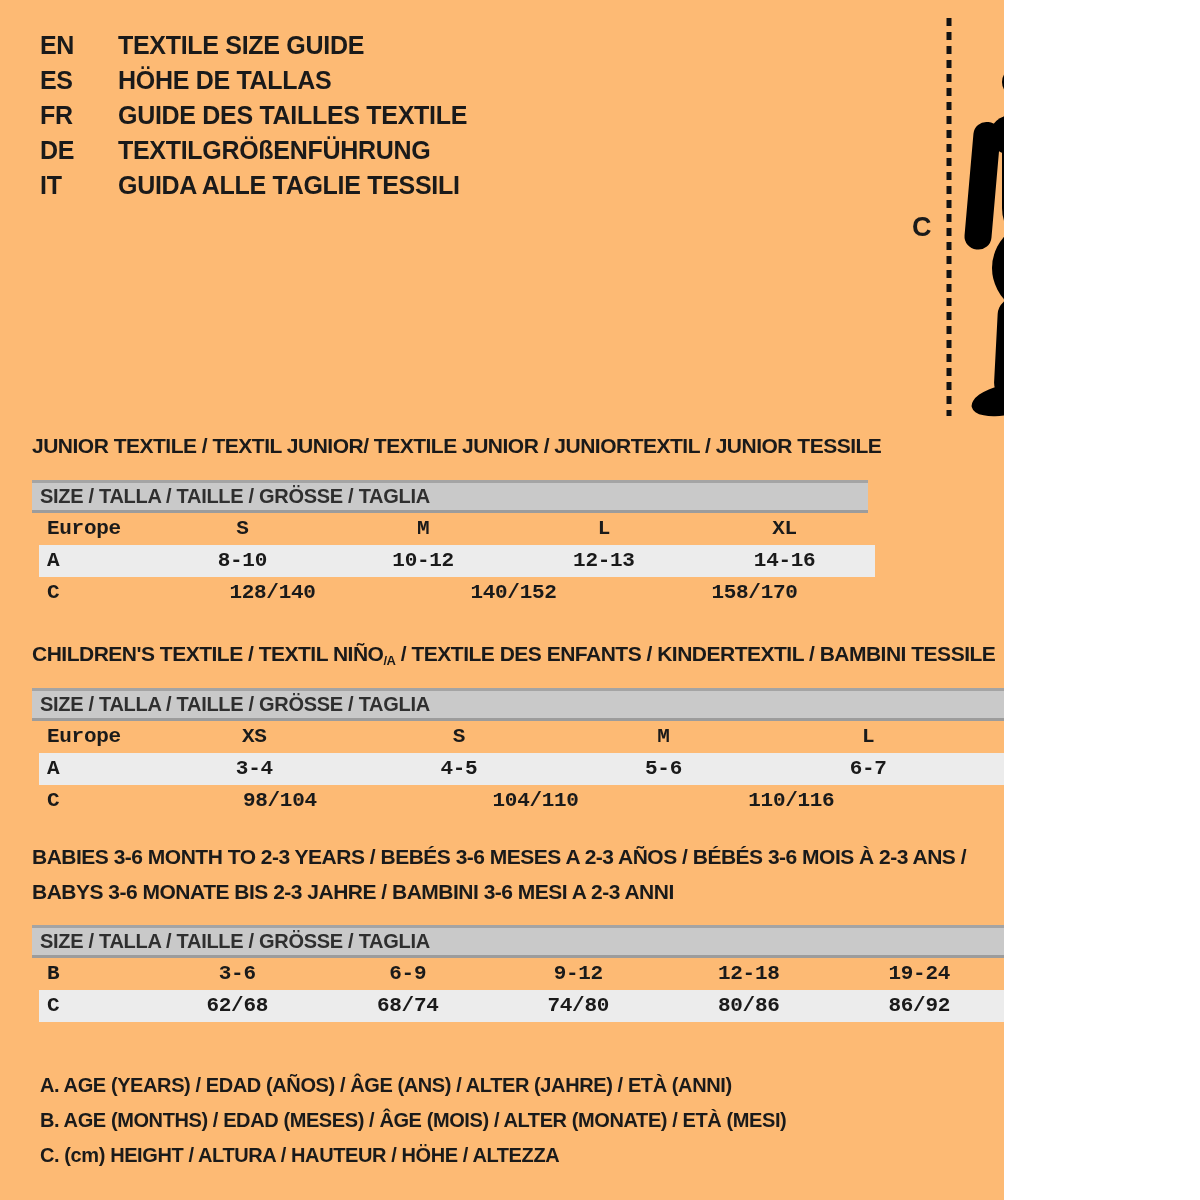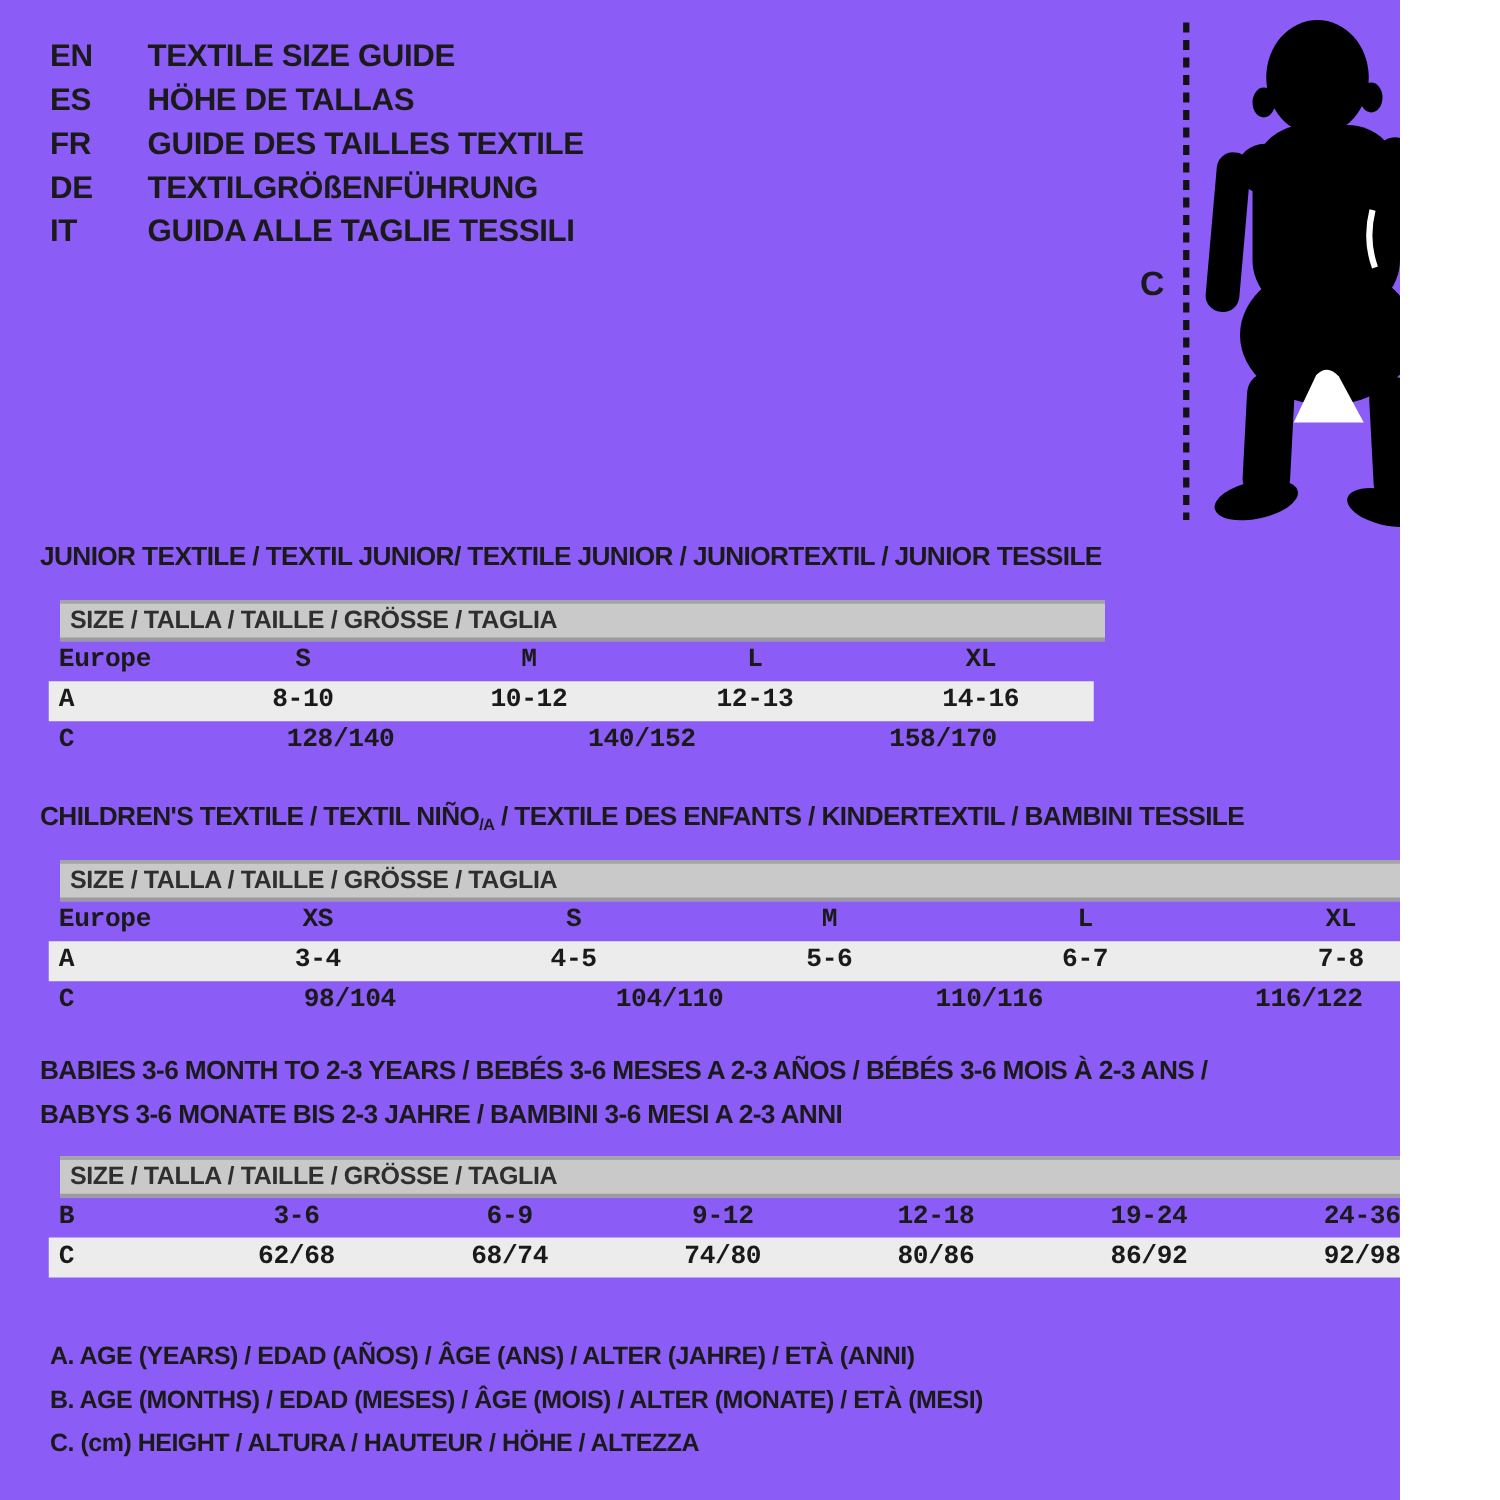--- a/index.html
+++ b/index.html
@@ -1,37 +1,37 @@
 <!DOCTYPE html>
 <html><head>
 <meta charset="utf-8">
 <style>
   html,body { margin:0; padding:0; background:#ffffff; }
   .page {
-    position:relative; width:1120px; height:1200px; background:#8b5cf6;
+    position:relative; width:1004px; height:1200px; background:#fdba74;
     font-family:"Liberation Sans", sans-serif; font-weight:bold; color:#1a1a1a;
     overflow:hidden;
   }
   
   .lang-block { position:absolute; left:40px; top:28px; }
   .lang-row { display:flex; height:35px; line-height:35px; font-size:25px; letter-spacing:-0.3px; }
   .lang-code { width:78px; }
   .lang-title { white-space:nowrap; }
   
   .measure-line { position:absolute; left:944px; top:16px; }
   .height-label { position:absolute; left:912px; top:212px; font-size:27px; }
   .toddler { position:absolute; left:950px; top:0px; }
   
   .sec-title { position:absolute; left:32px; font-size:21px; letter-spacing:-0.5px; white-space:nowrap;text-align:center; }
   .sub { font-size:13px; vertical-align:-4px; }
   
   .size-bar {
     position:absolute; left:32px; height:33px; box-sizing:border-box;
     background:#c9c9c9; border-top:3px solid #a4a4a4; border-bottom:3px solid #9c9c9c;
-    color:#2f2f2f; font-size:20px; line-height:27px; padding-left:8px; letter-spacing:-0.3px;margin-left:16px;
+    color:#2f2f2f; font-size:20px; line-height:27px; padding-left:8px; letter-spacing:-0.3px;
   }
   
   .tbl { position:absolute; left:39px;font-family:Liberation Mono, monospace; }
   .row { display:flex; height:32px; line-height:32px; font-size:21px; letter-spacing:-0.3px; }
   .row.shaded { background:#ececec; }
   .cell-lbl { width:113px; padding-left:8px; box-sizing:border-box; }
   .cell-val { flex:1; text-align:center; }
   
   .legend { position:absolute; left:40px; top:1068px; }
   .legend-line { height:35px; line-height:35px; font-size:20px; letter-spacing:-0.4px; white-space:nowrap; }

